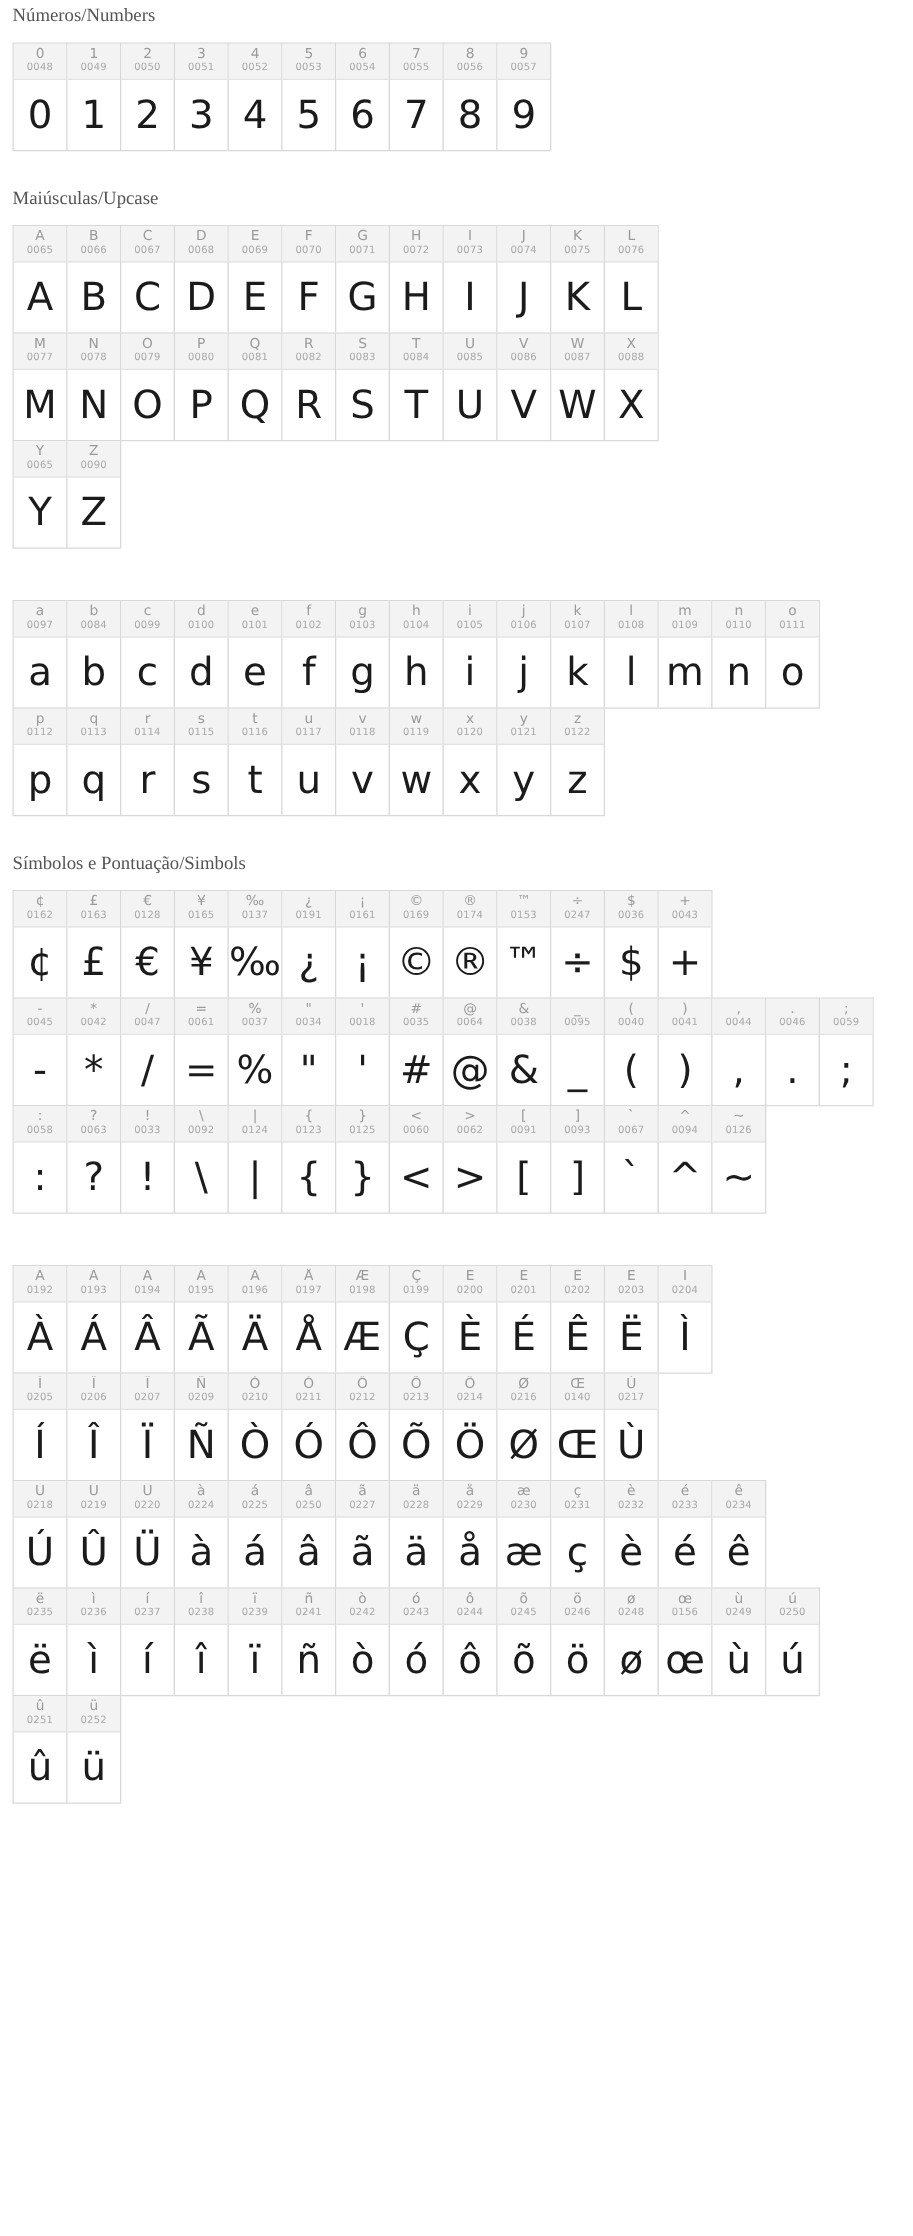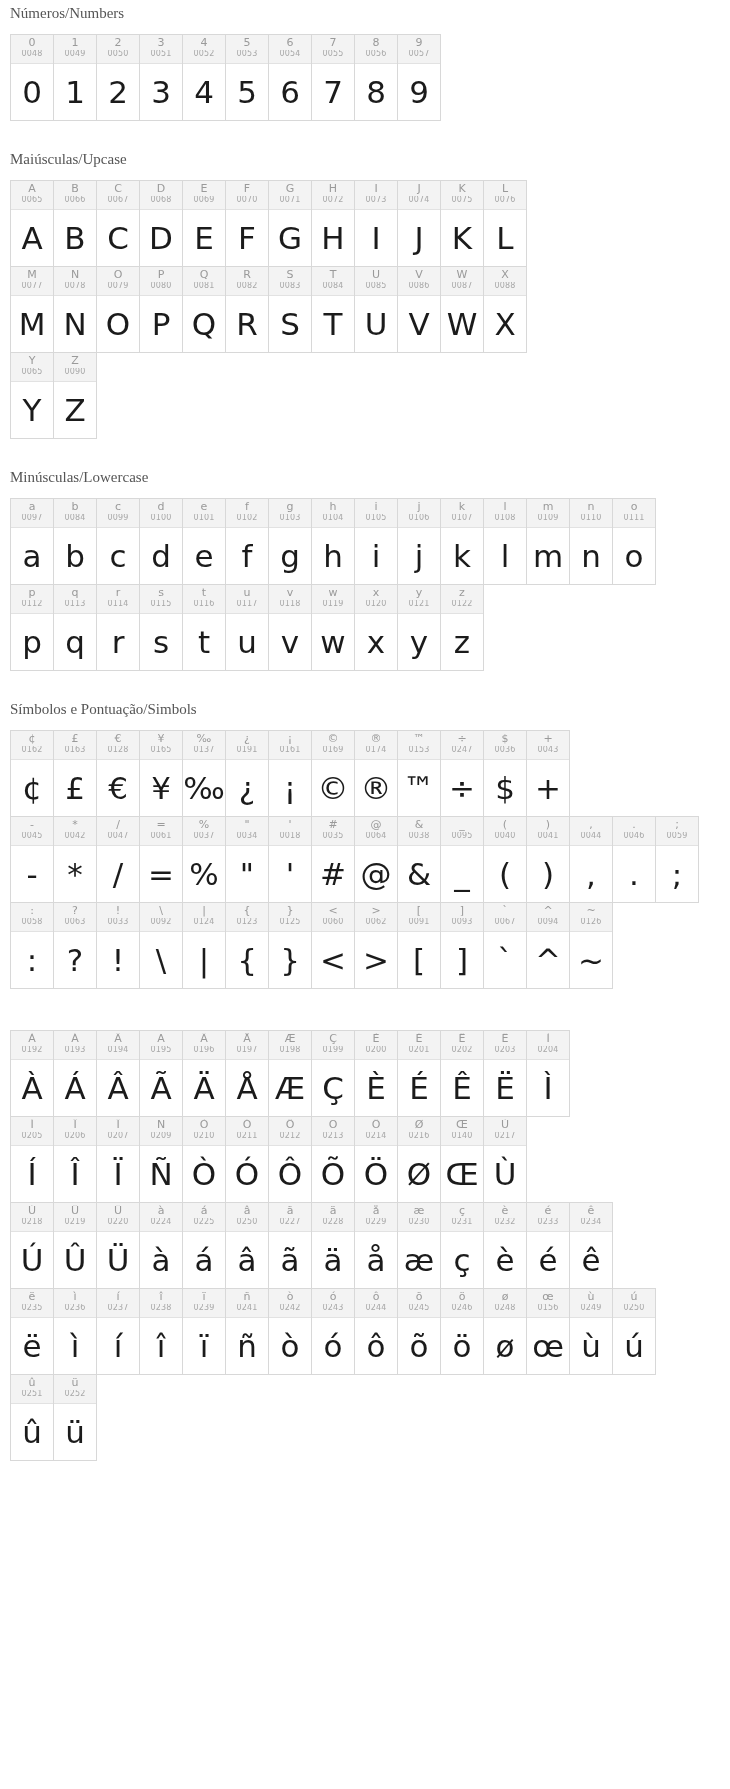--- a/index.html
+++ b/index.html
@@ -353,21 +353,20 @@
                 <div class="cell-char">Z</div>
                 <div class="cell-code">0090</div>
               </div>
               <div class="cell-body">Z</div>
             </div>
           </div>
         </div>
       </div>
       <div class="section">
         <div class="spacer-lg"></div>
-        <div class="section-title">Minúsculas/Lowercase</div>
         <div class="rows-wrap">
           <div class="glyph-row">
             <div class="cell">
               <div class="cell-head">
                 <div class="cell-char">a</div>
                 <div class="cell-code">0097</div>
               </div>
               <div class="cell-body">a</div>
             </div>
             <div class="cell">

